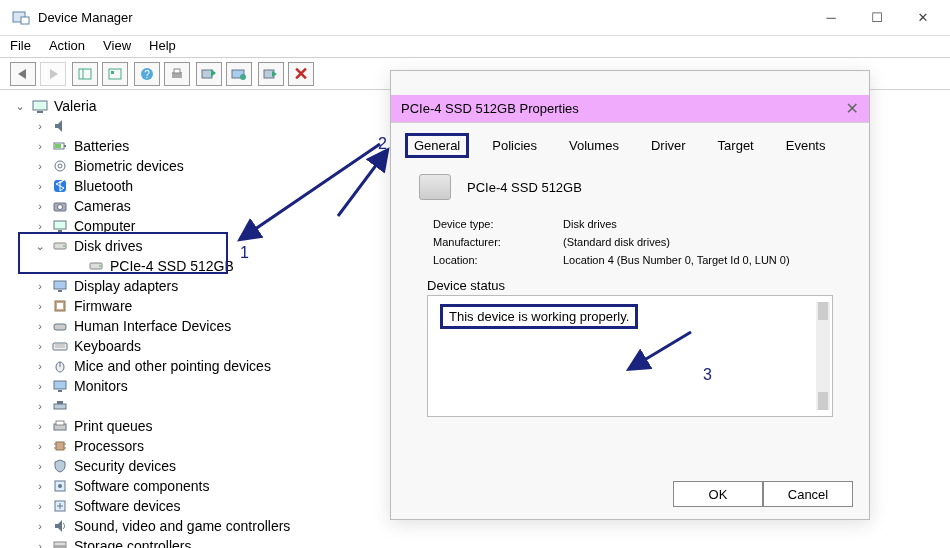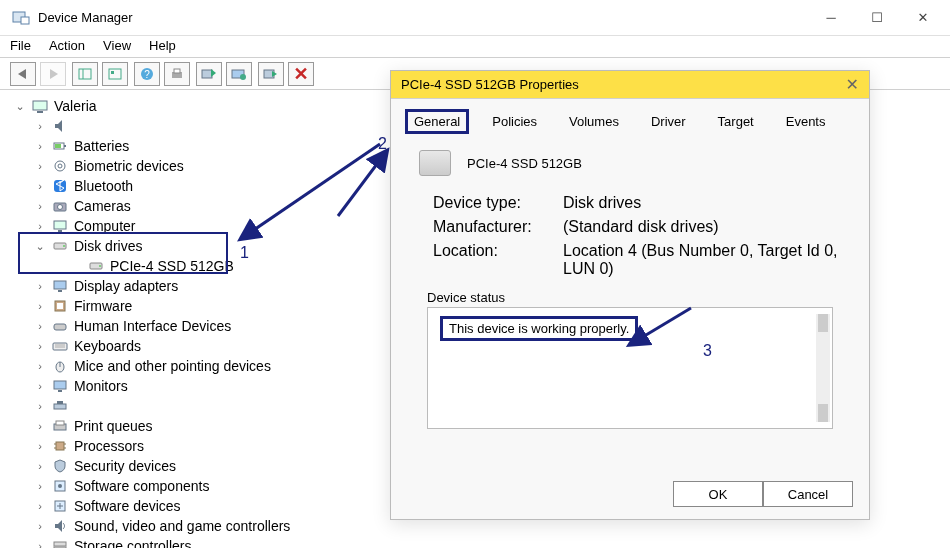--- a/index.html
+++ b/index.html
@@ -21,30 +21,30 @@
   
   .content { flex:1; position:relative; padding:6px 0 0 14px; overflow:hidden;}
   .tree { font-size:14px; line-height:20px; }
   .tree .node { display:flex; align-items:center; gap:6px; padding-left: var(--indent,0px); white-space:nowrap;}
   .tree .expander { width:12px; font-size:11px; color:#666; text-align:center;}
   .tree .dev-icon { width:16px; height:16px; display:inline-flex; align-items:center; justify-content:center;}
   .highlight-box { position:absolute; border:2px solid #1a237e;}
   .annot-num { position:absolute; color:#1a237e; font-size:16px; font-weight:500;}
   
   .dialog { position:absolute; left:390px; top:70px; width:480px; height:450px; background:#f8f8f8; border:1px solid #bbb; box-shadow:0 4px 18px rgba(0,0,0,.12);}
-  .dialog .d-title { height:28px; display:flex; align-items:center; padding:0 10px; border-bottom:1px solid #d0d0d0; background:#fde047; font-size:13px;}
+  .dialog .d-title { height:28px; display:flex; align-items:center; padding:0 10px; border-bottom:1px solid #d0d0d0; background:#f0abfc; font-size:13px;margin-top:24px;}
   .dialog .d-title .spacer{flex:1;}
   .dialog .close-x{font-size:16px;color:#666;}
   .tabs { display:flex; gap:14px; padding:10px 14px 0 14px; font-size:13px;}
   .tab { padding:4px 8px; border:1px solid transparent;}
   .tab.active { border:3px solid #1a237e; padding:2px 6px;}
   .d-body { padding:8px 22px; position:relative;}
   .device-header{display:flex; gap:16px; align-items:center; padding:8px 0 12px 6px;}
   .drive-icon{width:32px;height:26px;background:linear-gradient(#e8e8e8,#ccc);border:1px solid #aaa; border-radius:3px;}
-  .kv { display:flex; margin:6px 0 6px 20px; font-size:16px;}
+  .kv { display:flex; margin:6px 0 6px 20px; font-size:11px;}
   .kv .k{width:130px;}
   .kv .v{flex:1;}
   .fieldset-label{margin:12px 0 2px 14px; font-size:13px;}
   .status-box{margin:0 14px; height:122px; border:1px solid #bbb; background:#fff; padding:8px 12px; font-size:13px; position:relative;}
   .status-box .scroll-stub{position:absolute;right:2px;top:6px;bottom:6px;width:14px;background:#eee;}
   .status-box .scroll-stub .sb{position:absolute;left:2px;right:2px;height:18px;background:#ccc;}
   .btnrow{position:absolute; bottom:12px; right:16px; display:flex; gap:0;}
   .pbtn{width:90px; height:26px; border:1px solid #888; background:#fff; font-size:13px;}
   .status-highlight{border:3px solid #1a237e; display:inline-block; padding:2px 6px;}
   

